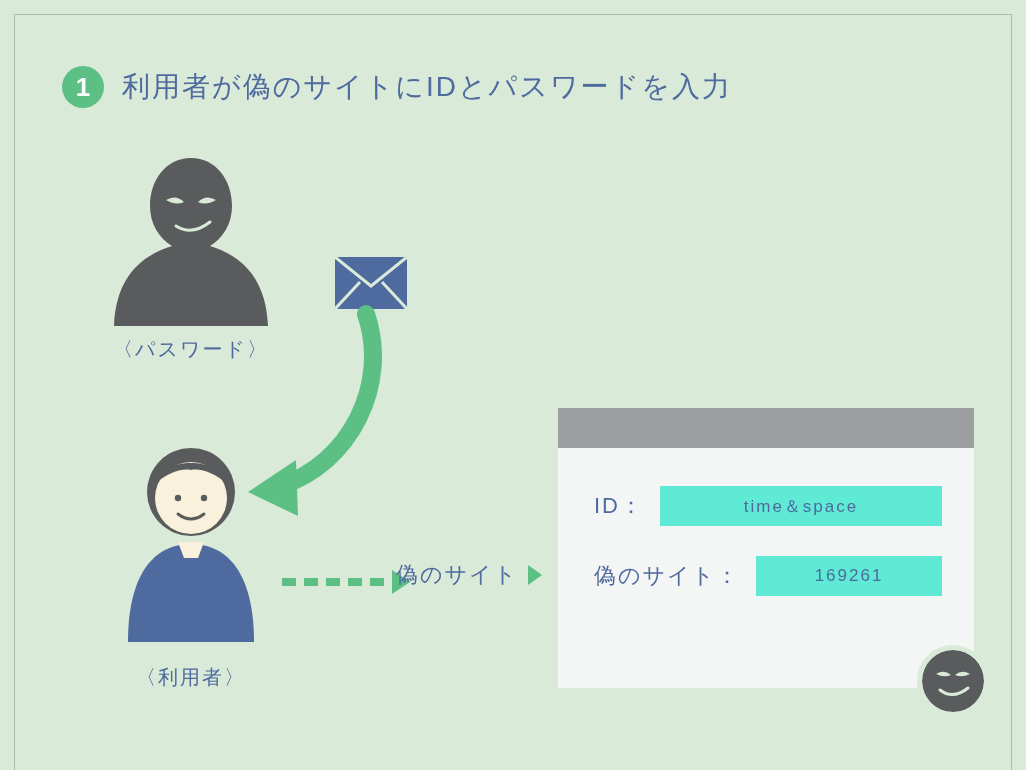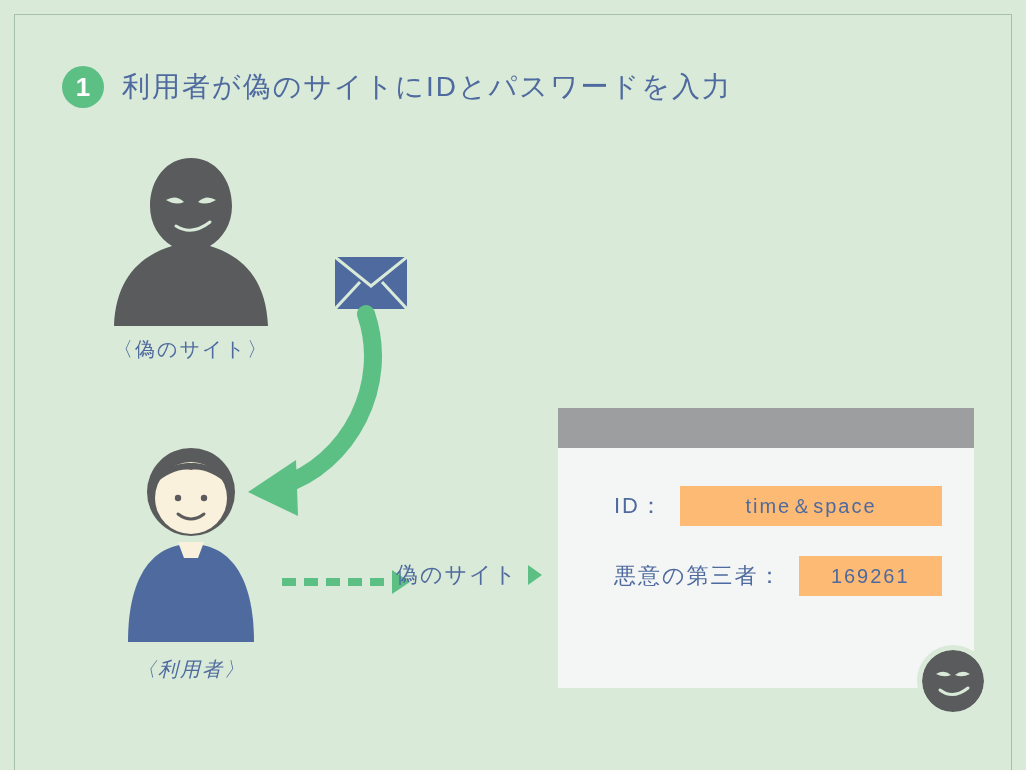--- a/index.html
+++ b/index.html
@@ -63,21 +63,21 @@
   .attacker .actor-label { margin-top: 10px; }
 
   
   .user {
     position: absolute;
     left: 106px; top: 444px;
     width: 170px;
     text-align: center;
   }
   .user svg { display: block; margin: 0 auto; }
-  .user .actor-label { margin-top: 14px; font-style: italic; }
+  .user .actor-label { margin-top: 22px; }
 
   
   .envelope {
     position: absolute;
     left: 334px; top: 256px;
   }
 
   
   .curve-arrow {
     position: absolute;
@@ -123,41 +123,41 @@
     left: 558px; top: 408px;
     width: 416px; height: 280px;
     background: #f4f5f5;
     color: #4e6a9e;
   }
   .login-title-bar {
     height: 40px;
     background: #9d9e9f;
   }
   .login-body {
-    padding: 38px 32px 0 56px;
+    padding: 38px 32px 0 36px;
   }
   .login-row {
     display: flex;
     align-items: center;
     margin-bottom: 30px;
   }
   .login-row .lbl {
     font-size: 22px;
     letter-spacing: 2px;
     white-space: nowrap;
   }
   .login-row .field {
     flex: 1;
     margin-left: 16px;
     height: 40px;
-    background: #fdba74;
+    background: #5eead4;
     display: flex;
     align-items: center;
     justify-content: center;
-    font-size: 20px;
+    font-size: 17px;
     letter-spacing: 2px;
     color: #4e6a9e;
   }
 
   
   .spy {
     position: absolute;
     left: 922px; top: 650px;
     width: 62px; height: 62px;
     border-radius: 50%;
@@ -177,21 +177,21 @@
 
 <div class="attacker">
   <svg width="158" height="168" viewBox="0 0 158 168">
     <path fill="#5a5b5c" d="M79 0 C54 0 38 22 38 48 C38 66 47 80 60 88 C28 98 4 120 2 168 L156 168 C154 120 130 98 98 88 C111 80 120 66 120 48 C120 22 104 0 79 0 Z"></path>
 
     <path fill="#d9ead9" d="M54 42 Q64 36 72 44 Q64 48 54 42 Z"></path>
     <path fill="#d9ead9" d="M104 42 Q94 36 86 44 Q94 48 104 42 Z"></path>
 
     <path fill="none" stroke="#d9ead9" stroke-width="3" stroke-linecap="round" d="M64 68 Q80 78 98 64"></path>
   </svg>
-  <div class="actor-label">〈偽のサイト〉</div>
+  <div class="actor-label">〈パスワード〉</div>
 </div>
 
 <div class="envelope">
   <svg width="74" height="54" viewBox="0 0 74 54">
     <rect x="1" y="1" width="72" height="52" fill="#4e6a9e"></rect>
     <polyline points="1,1 37,30 73,1" fill="none" stroke="#d9ead9" stroke-width="3"></polyline>
     <polyline points="1,53 26,26" fill="none" stroke="#d9ead9" stroke-width="3"></polyline>
     <polyline points="73,53 48,26" fill="none" stroke="#d9ead9" stroke-width="3"></polyline>
   </svg>
 </div>
@@ -239,21 +239,21 @@
 </div>
 
 <div class="login-window">
   <div class="login-title-bar"></div>
   <div class="login-body">
     <div class="login-row">
       <div class="lbl">ID：</div>
       <div class="field">time＆space</div>
     </div>
     <div class="login-row">
-      <div class="lbl">悪意の第三者：</div>
+      <div class="lbl">偽のサイト：</div>
       <div class="field">169261</div>
     </div>
   </div>
 </div>
 
 <div class="spy">
   <svg width="62" height="62" viewBox="0 0 62 62">
     <path fill="#d9ead9" d="M14 24 Q22 19 29 25 Q22 28 14 24 Z"></path>
     <path fill="#d9ead9" d="M48 24 Q40 19 33 25 Q40 28 48 24 Z"></path>
     <path fill="none" stroke="#d9ead9" stroke-width="3" stroke-linecap="round" d="M18 40 Q31 50 46 38"></path>

